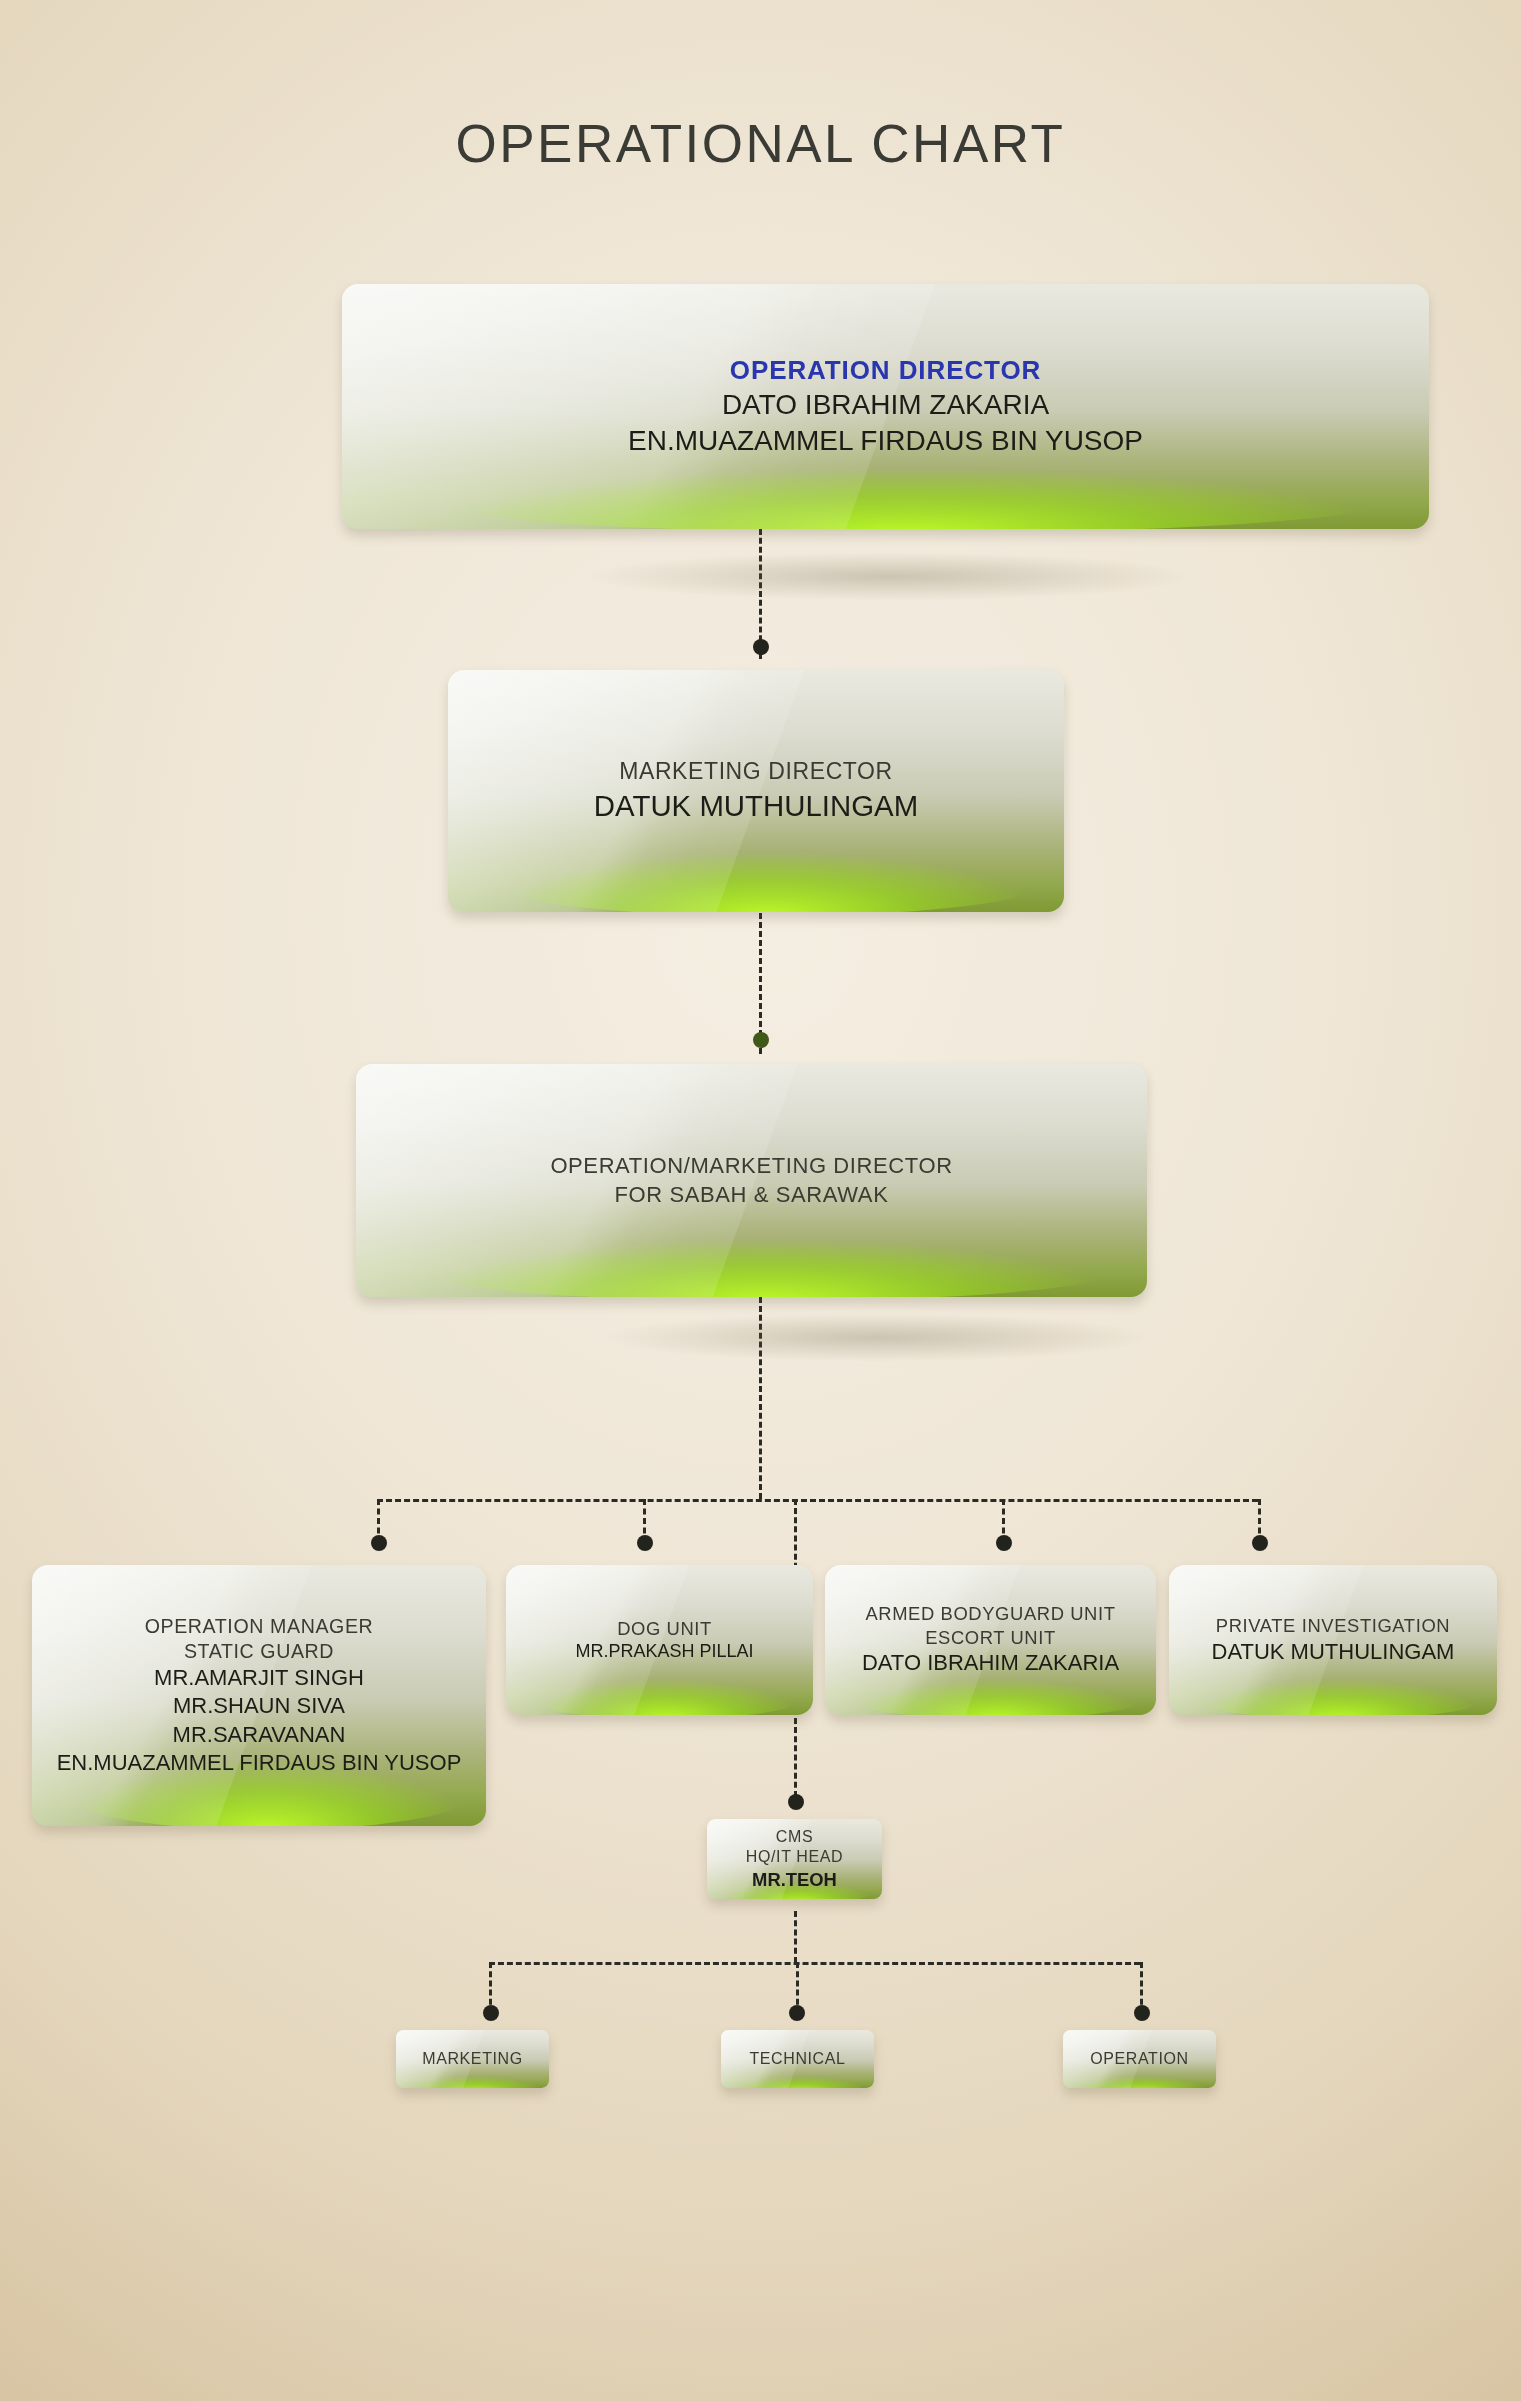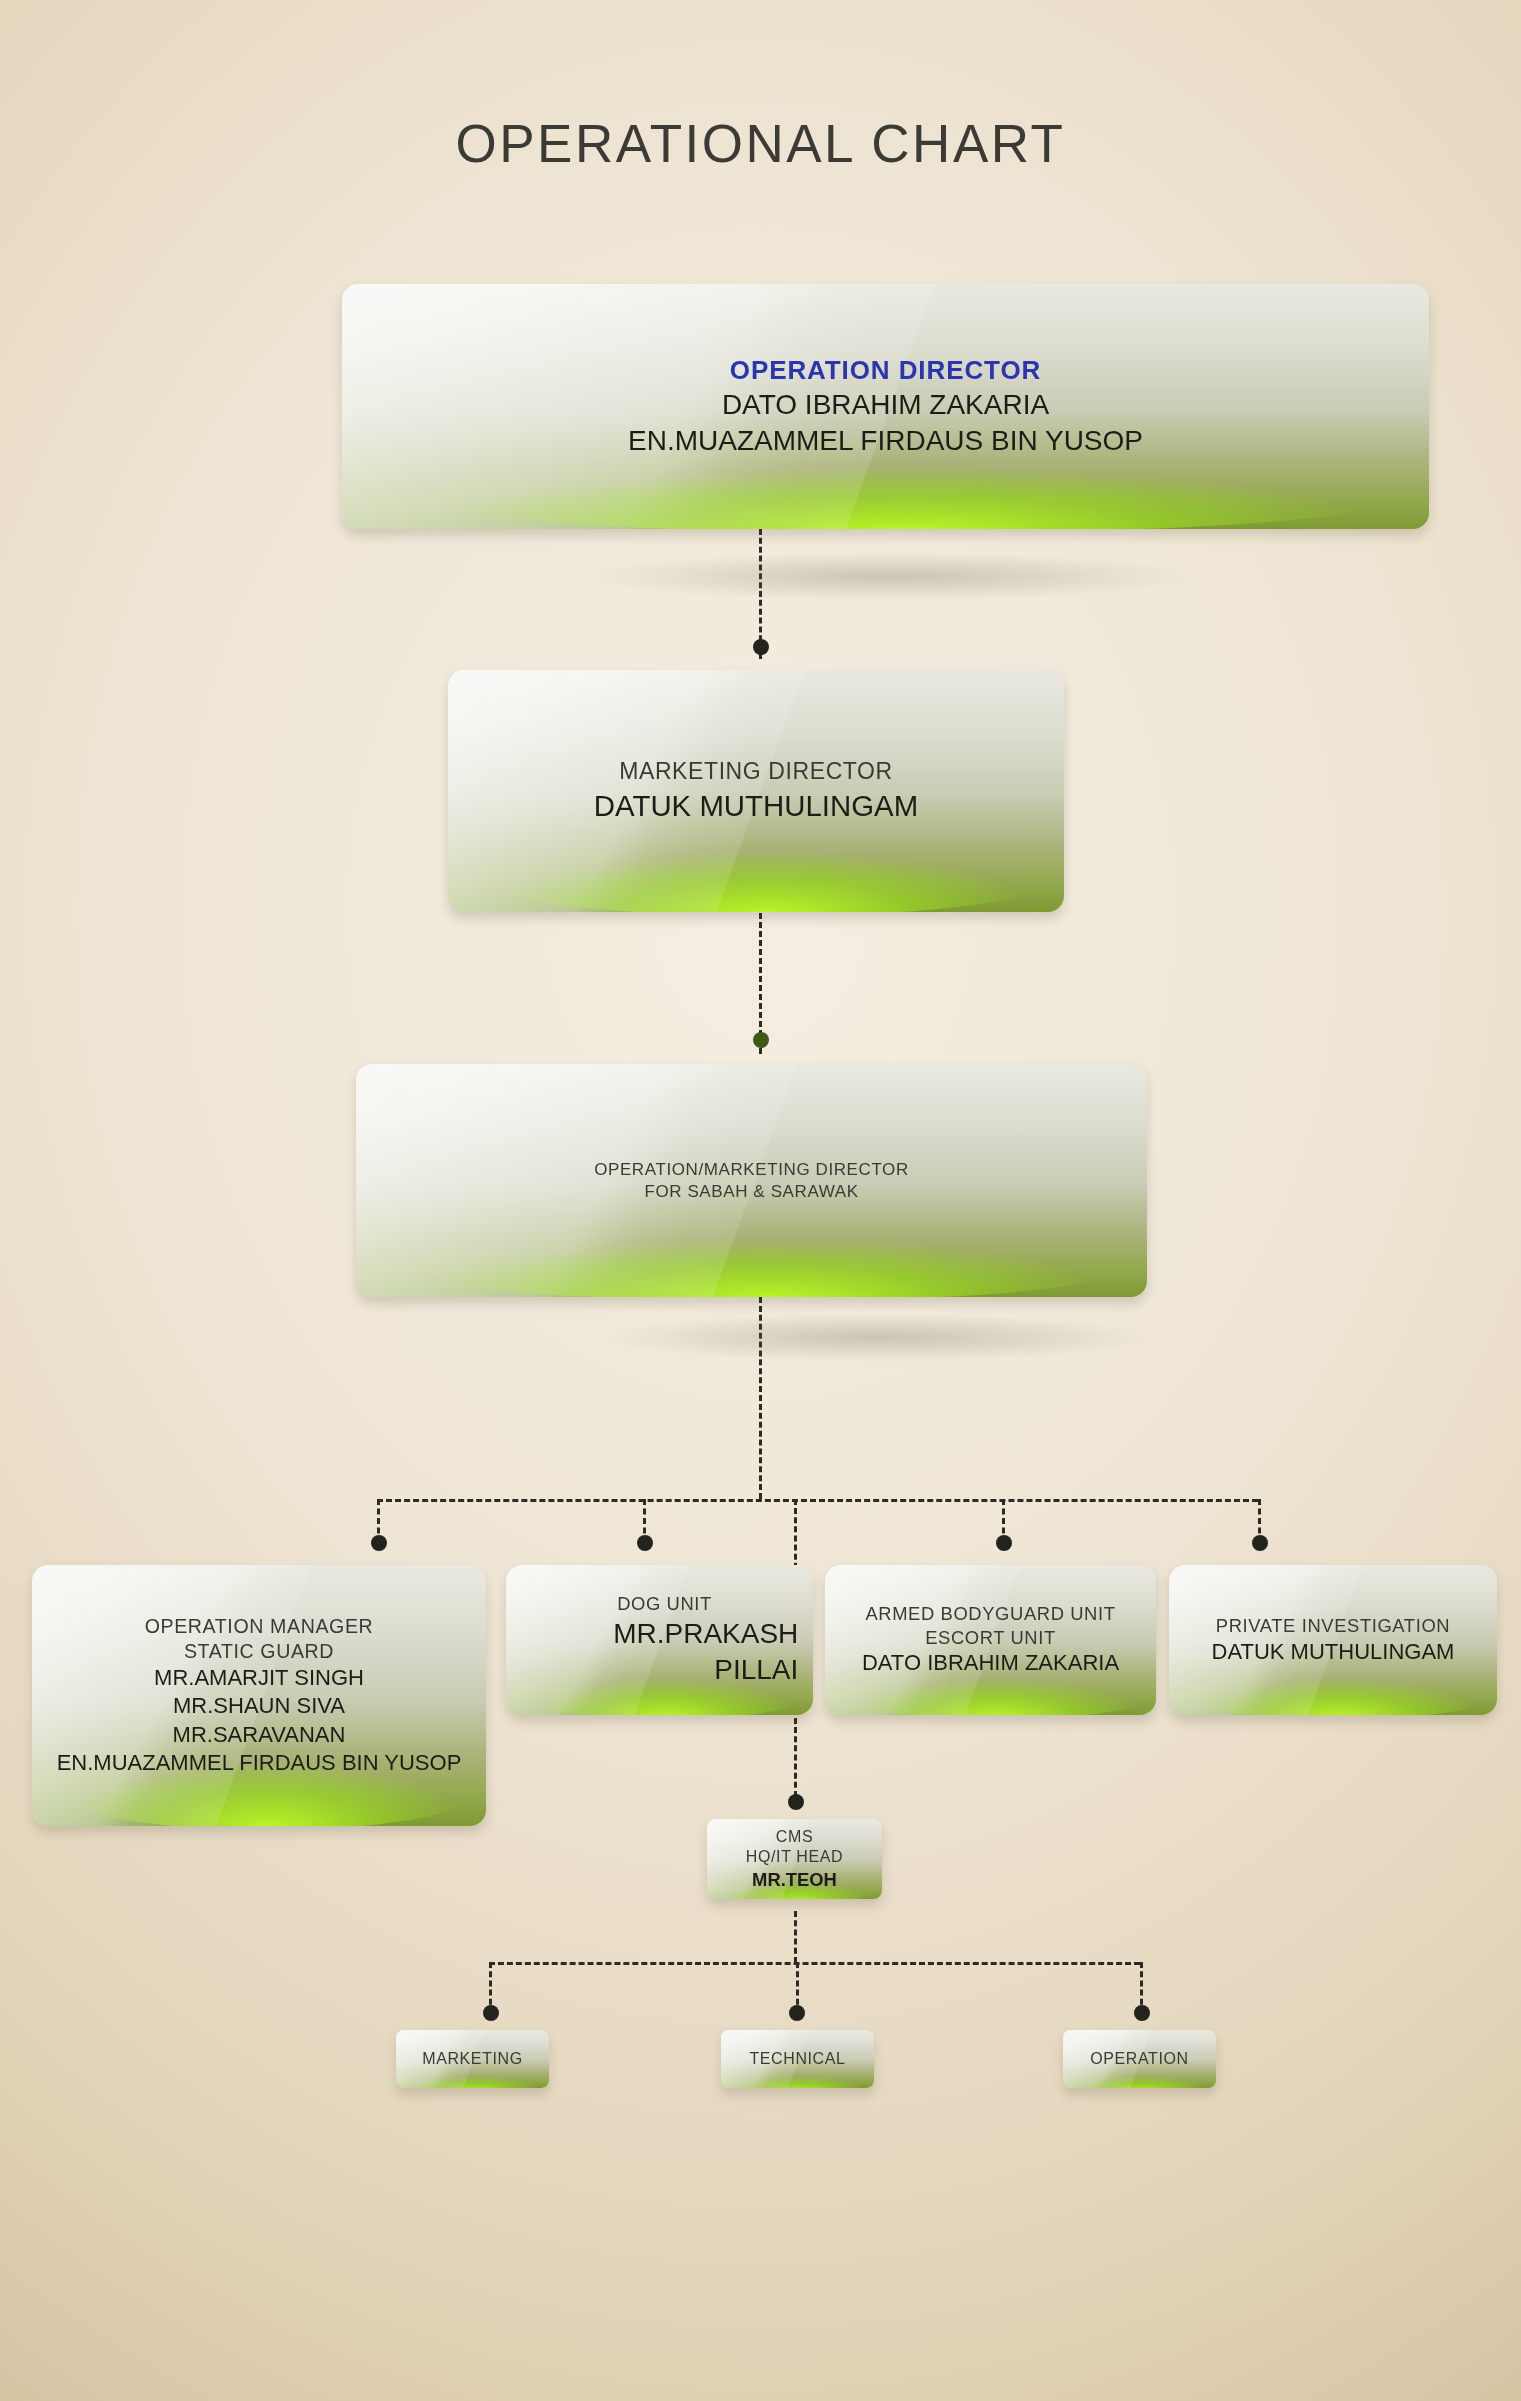--- a/index.html
+++ b/index.html
@@ -109,30 +109,30 @@
   
   #n-operation-director { left: 342px; top: 284px; width: 1087px; height: 245px; }
   #n-operation-director .role { font-size: 26px; font-weight: bold; color: #2a35b0; letter-spacing: 0.9px; }
   #n-operation-director .name { font-size: 28px; }
 
   #n-marketing-director { left: 448px; top: 670px; width: 616px; height: 242px; }
   #n-marketing-director .role { font-size: 23px; }
   #n-marketing-director .name { font-size: 29.4px; }
 
   #n-sabah-director { left: 356px; top: 1064px; width: 791px; height: 233px; }
-  #n-sabah-director .role { font-size: 17px; }
+  #n-sabah-director .role { font-size: 22px; }
   #n-sabah-director .name { font-size: 32px; letter-spacing: 0.6px; }
 
   #n-operation-manager { left: 32px; top: 1565px; width: 454px; height: 261px; }
   #n-operation-manager .role { font-size: 19.6px; }
   #n-operation-manager .name { font-size: 22px; }
 
   #n-dog-unit { left: 506px; top: 1565px; width: 307px; height: 150px; padding-left: 10px; }
   #n-dog-unit .role { font-size: 18.4px; }
-  #n-dog-unit .name { font-size: 28px; text-align: right; }
+  #n-dog-unit .name { font-size: 18px; text-align: right; }
 
   #n-escort-unit { left: 825px; top: 1565px; width: 331px; height: 150px; }
   #n-escort-unit .role { font-size: 18.4px; }
   #n-escort-unit .name { font-size: 22px; }
 
   #n-private-investigation { left: 1169px; top: 1565px; width: 328px; height: 150px; }
   #n-private-investigation .role { font-size: 18.4px; }
   #n-private-investigation .name { font-size: 22px; }
 
   #n-cms { left: 707px; top: 1819px; width: 175px; height: 80px; border-radius: 8.6px; }

